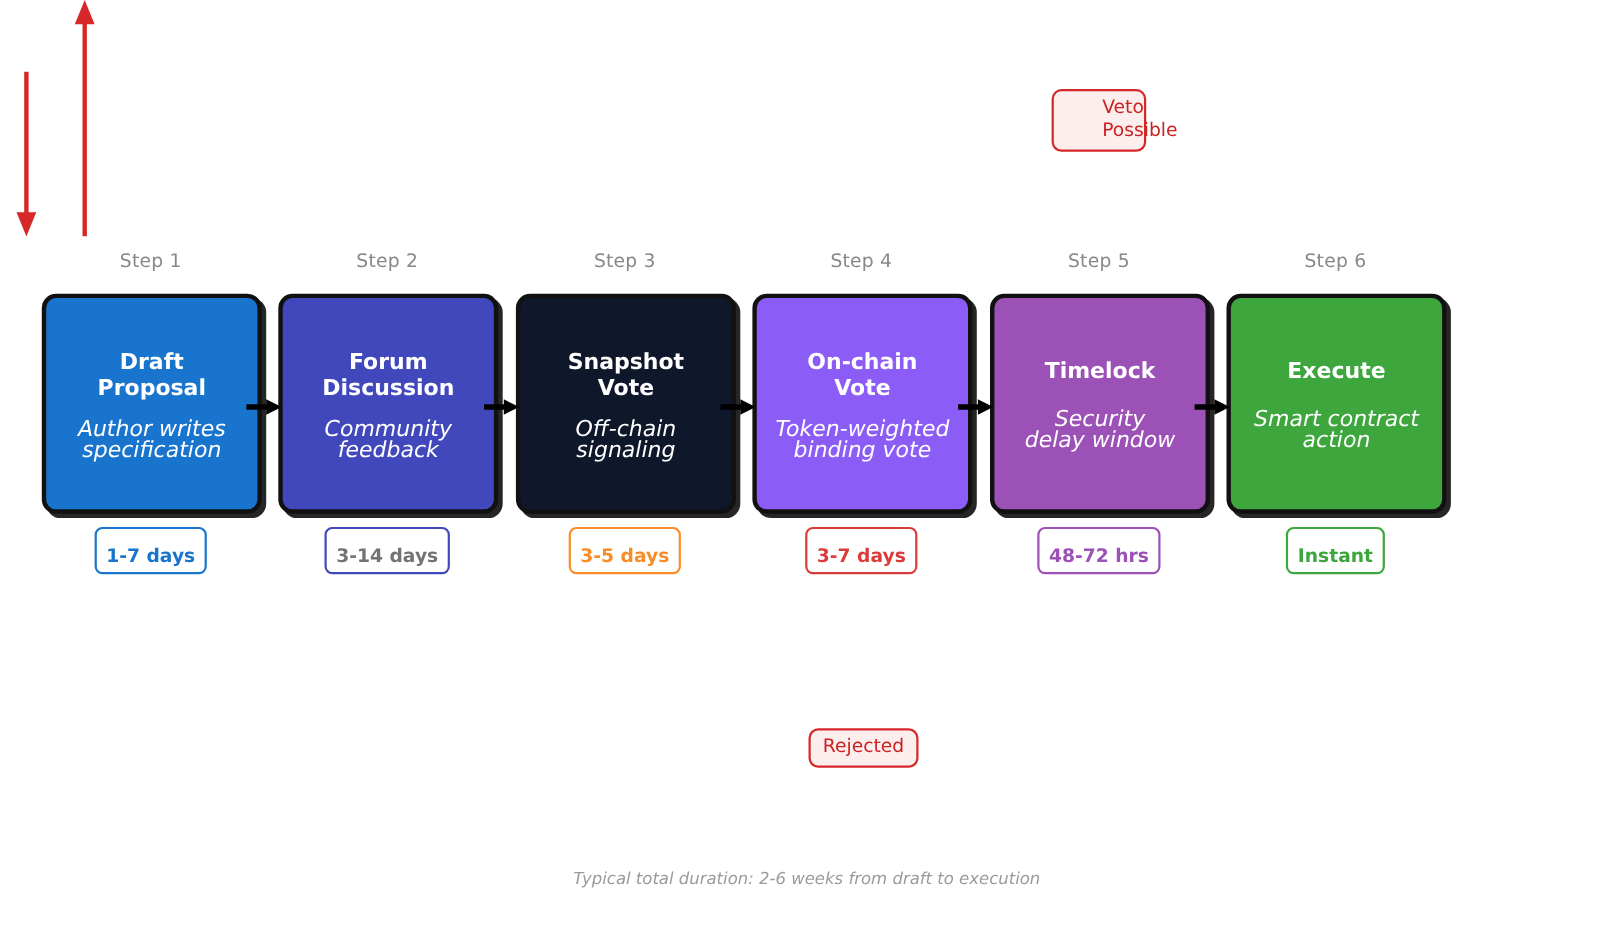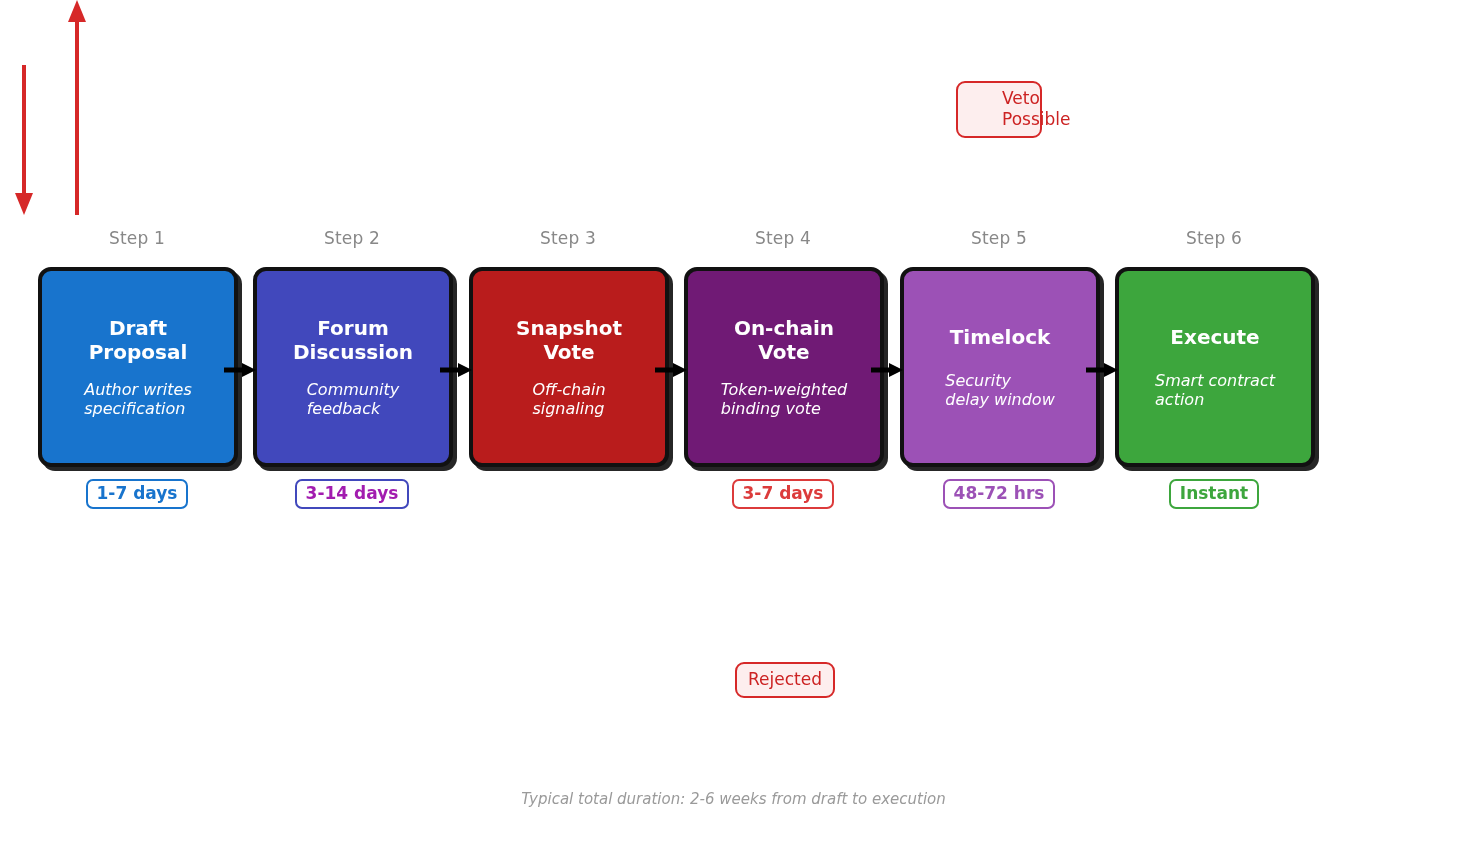--- a/index.html
+++ b/index.html
@@ -54,38 +54,38 @@
   .stage-box.single .stage-title { margin-bottom: 22px; }
   .stage-title {
     font-size: 20px;
     font-weight: bold;
     line-height: 24px;
     text-align: center;
     white-space: pre-line;
     margin-bottom: 16px;
   }
   .stage-desc {
-    font-size: 16px;
+    font-size: 20px;
     font-style: italic;
     line-height: 19px;
-    text-align: left;
+    text-align: center;
     white-space: pre-line;
   }
   .duration-badge-wrap {
     margin-top: 12px;
     display: flex;
     justify-content: center;
   }
   .duration-badge {
     background: #ffffff;
     border: 2.5px solid #000;
     border-radius: 7px;
     font-size: 17px;
     font-weight: bold;
-    padding: 3px 9px 4px 9px;
+    padding: 16px 9px 4px 9px;
     line-height: 19px;
     white-space: nowrap;
   }
 
   
   .flow-arrow {
     position: absolute;
     top: 360px;
     width: 34px;
     height: 20px;
@@ -143,39 +143,42 @@
   
   <div class="step-col" style="left:253px">
     <div class="step-label">Step 2</div>
     <div class="stage-box" style="background:#4148bc">
       <div class="stage-title">Forum
 Discussion</div>
       <div class="stage-desc">Community
 feedback</div>
     </div>
     <div class="duration-badge-wrap">
-      <span class="duration-badge" style="border-color:#4148bc;color:#a21caf">3-14 days</span>
+      <span class="duration-badge" style="border-color:#4148bc;color:#737373">3-14 days</span>
     </div>
   </div>
 
   
   <div class="step-col" style="left:469px">
     <div class="step-label">Step 3</div>
-    <div class="stage-box" style="background:#b91c1c">
+    <div class="stage-box" style="background:#0f172a">
       <div class="stage-title">Snapshot
 Vote</div>
       <div class="stage-desc">Off-chain
 signaling</div>
     </div>
+    <div class="duration-badge-wrap">
+      <span class="duration-badge" style="border-color:#fa8c28;color:#fa8c28">3-5 days</span>
+    </div>
   </div>
 
   
   <div class="step-col" style="left:684px">
     <div class="step-label">Step 4</div>
-    <div class="stage-box" style="background:#701a75">
+    <div class="stage-box" style="background:#8b5cf6">
       <div class="stage-title">On-chain
 Vote</div>
       <div class="stage-desc">Token-weighted
 binding vote</div>
     </div>
     <div class="duration-badge-wrap">
       <span class="duration-badge" style="border-color:#dc3b3b;color:#dc3b3b;position:relative;z-index:5">3-7 days</span>
     </div>
   </div>
 

